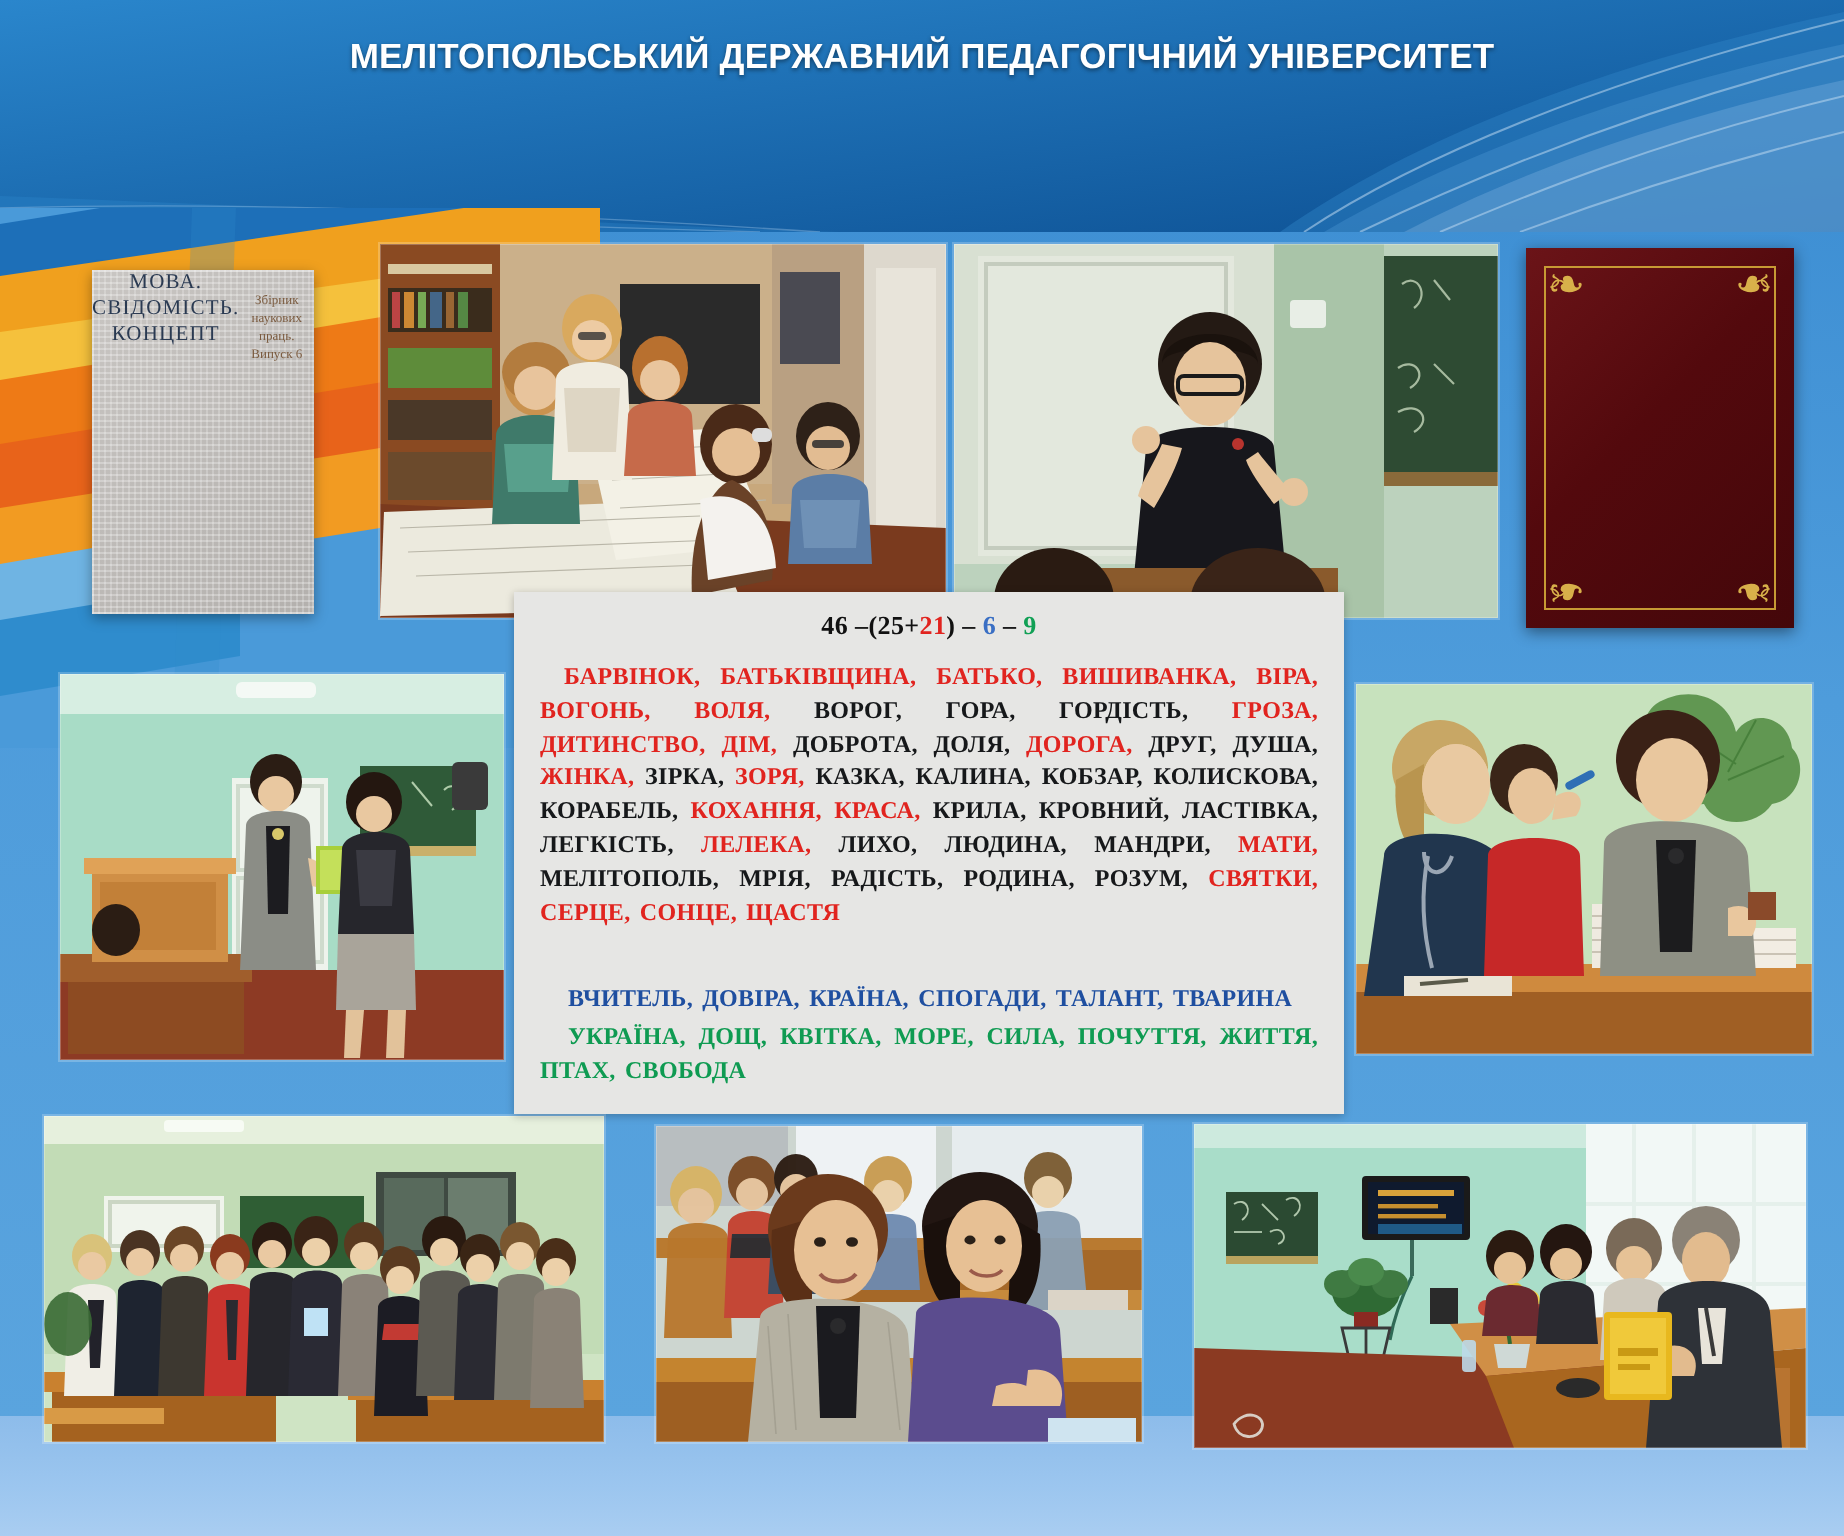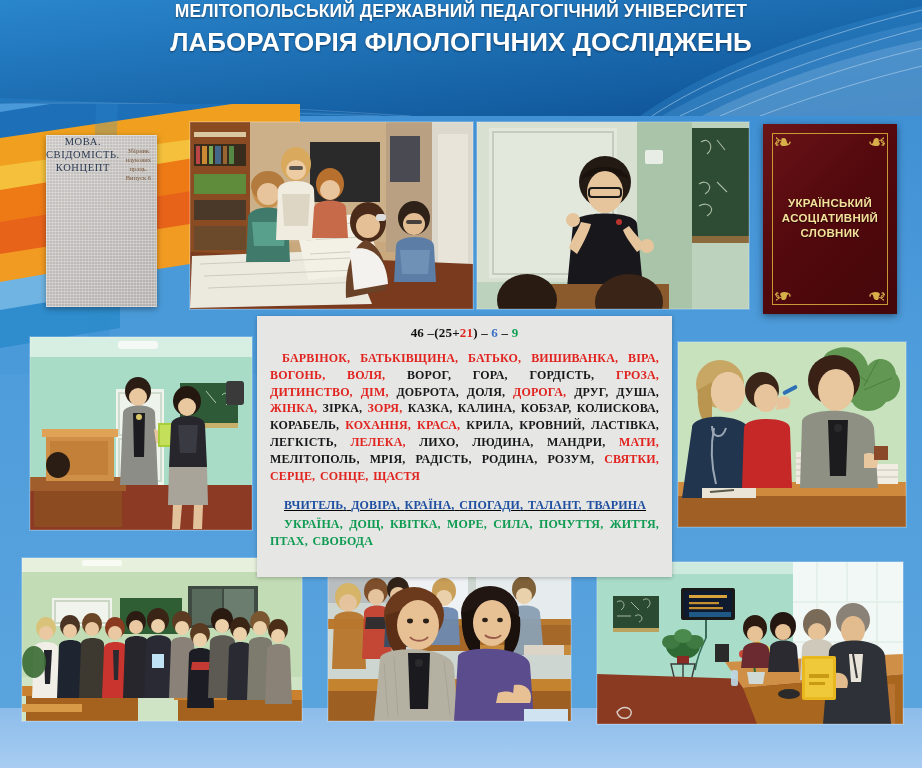--- a/index.html
+++ b/index.html
@@ -55,20 +55,21 @@
       radial-gradient(120% 160% at 78% 115%, #2a7ec4 0%, #1763a8 45%, #0f579c 100%),
       linear-gradient(90deg, #0d5699 0%, #1769ae 50%, #0f5ca2 100%);
     overflow: hidden;
   }
   .header svg { position: absolute; inset: 0; width: 100%; height: 100%; }
 
   .header-text {
     position: relative;
     z-index: 4;
     text-align: center;
+    padding-top: 17px;
     color: #ffffff;
     text-shadow: 0 1px 2px rgba(0,0,0,.45);
   }
   .hline1, .hline2 {
     font-size: 17.5px;
     font-weight: bold;
     letter-spacing: .1px;
     line-height: 22px;
     white-space: nowrap;
   }
@@ -161,21 +162,21 @@
     font-weight: bold;
     line-height: 15px;
     letter-spacing: .3px;
     white-space: pre-line;
     text-shadow: 0 1px 1px rgba(0,0,0,.6);
   }
 
   
   .wordpanel {
     position: absolute;
-    left: 257px; top: 316px;
+    left: 257px; top: 296px;
     width: 415px; height: 261px;
     background: #e6e6e4;
     z-index: 6;
     padding: 9px 13px 6px 13px;
     box-shadow: 0 1px 4px rgba(0,0,0,.25);
   }
   .formula {
     text-align: center;
     font-family: "Liberation Serif", "DejaVu Serif", serif;
     font-size: 13px;
@@ -188,21 +189,21 @@
     font-family: "Liberation Serif", "DejaVu Serif", serif;
     font-size: 12px;
     font-weight: bold;
     line-height: 16.8px;
     text-align: justify;
     text-align-last: left;
     letter-spacing: .15px;
     word-spacing: 1.5px;
   }
   .wordblock.grp-main { text-indent: 12px; }
-  .wordblock.grp-blue { margin-top: 13px; text-indent: 14px; text-decoration: underline; }
+  .wordblock.grp-blue { margin-top: 27px; text-indent: 14px; }
   .wordblock.grp-green { margin-top: 2px; text-indent: 14px; }
   .w-red   { color: #e1241f; }
   .w-black { color: #16181a; }
   .w-blue  { color: #1f4fa0; }
   .w-green { color: #0f9b52; }
   .f-red   { color: #e1241f; }
   .f-blue  { color: #3a6fc4; }
   .f-green { color: #11a055; }
 </style>
 </head>
@@ -233,21 +234,20 @@
         <path d="M922,48 C830,70 762,98 720,116"></path>
         <path d="M922,66 C848,84 792,104 760,116"></path>
       </g>
       <g stroke="#9cc4e8" stroke-width=".7" fill="none" opacity=".4">
         <path d="M0,112 C120,108 260,112 380,116"></path>
         <path d="M0,104 C140,100 290,108 410,116"></path>
       </g>
     </svg>
     <div class="header-text">
       <div class="hline1">МЕЛІТОПОЛЬСЬКИЙ ДЕРЖАВНИЙ ПЕДАГОГІЧНИЙ УНІВЕРСИТЕТ</div>
-      <div class="hline3">ЛАБОРАТОРІЯ ФІЛОЛОГІЧНИХ ДОСЛІДЖЕНЬ</div>
     </div>
   </div>
 
   <div class="ribbons">
     <svg viewBox="0 0 300 270" preserveAspectRatio="none">
       <rect x="0" y="0" width="300" height="270" fill="#4a9ad9"></rect>
       <path d="M0,8 L300,-40 L300,4 L0,52 Z" fill="#1d6fb8"></path>
       <path d="M0,34 L300,-10 L300,30 L0,74 Z" fill="#f0a01e"></path>
       <path d="M0,62 L300,20 L300,58 L0,100 Z" fill="#f5c13c"></path>
       <path d="M0,86 L230,48 L230,92 L0,130 Z" fill="#ee7a16"></path>
@@ -267,23 +267,20 @@
     <div class="bl-sub">Збірник наукових праць.
 Випуск 6</div>
   </div>
 
   <div class="book-right">
     <div class="br-frame"></div>
     <div class="corner c-tl">❧</div>
     <div class="corner c-tr">❧</div>
     <div class="corner c-bl">❧</div>
     <div class="corner c-br">❧</div>
-    <div class="br-title">УКРАЇНСЬКИЙ
-АСОЦІАТИВНИЙ
-СЛОВНИК</div>
   </div>
 
   <div class="photo" style="left:190px; top:122px; width:283px; height:187px;">
     <svg viewBox="0 0 283 187" preserveAspectRatio="none">
       <rect width="283" height="187" fill="#c8a87c"></rect>
       <rect x="0" y="0" width="60" height="140" fill="#8a4a22"></rect>
       <rect x="4" y="10" width="52" height="5" fill="#d9c8a0"></rect>
       <rect x="4" y="22" width="52" height="22" fill="#3a2c1c"></rect>
       <rect x="6" y="24" width="4" height="18" fill="#b44"></rect>
         <rect x="12" y="24" width="5" height="18" fill="#c83"></rect>

